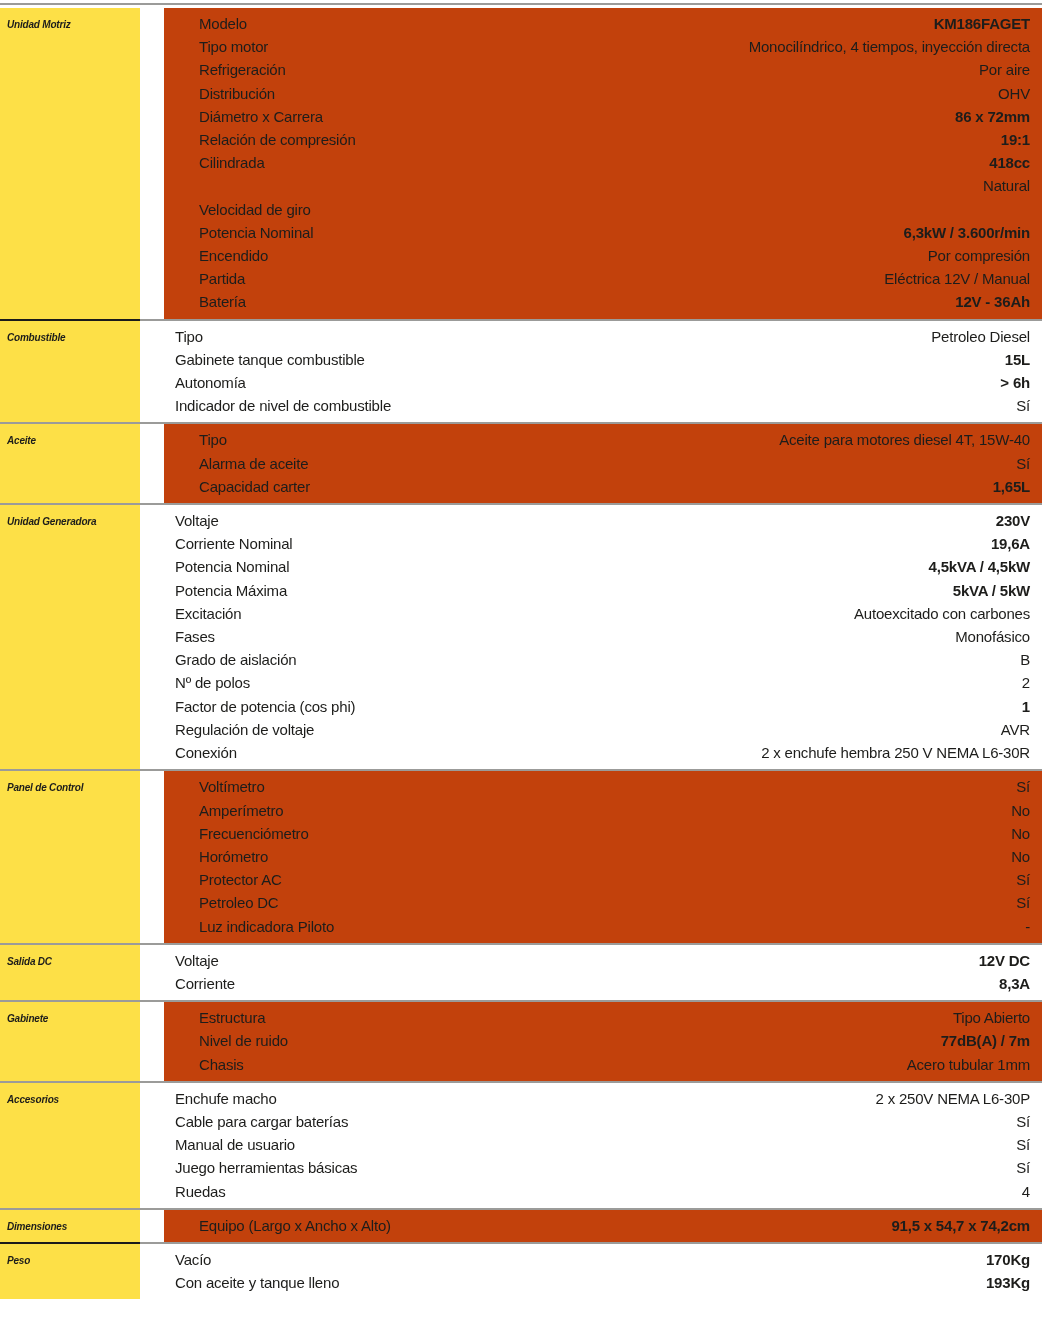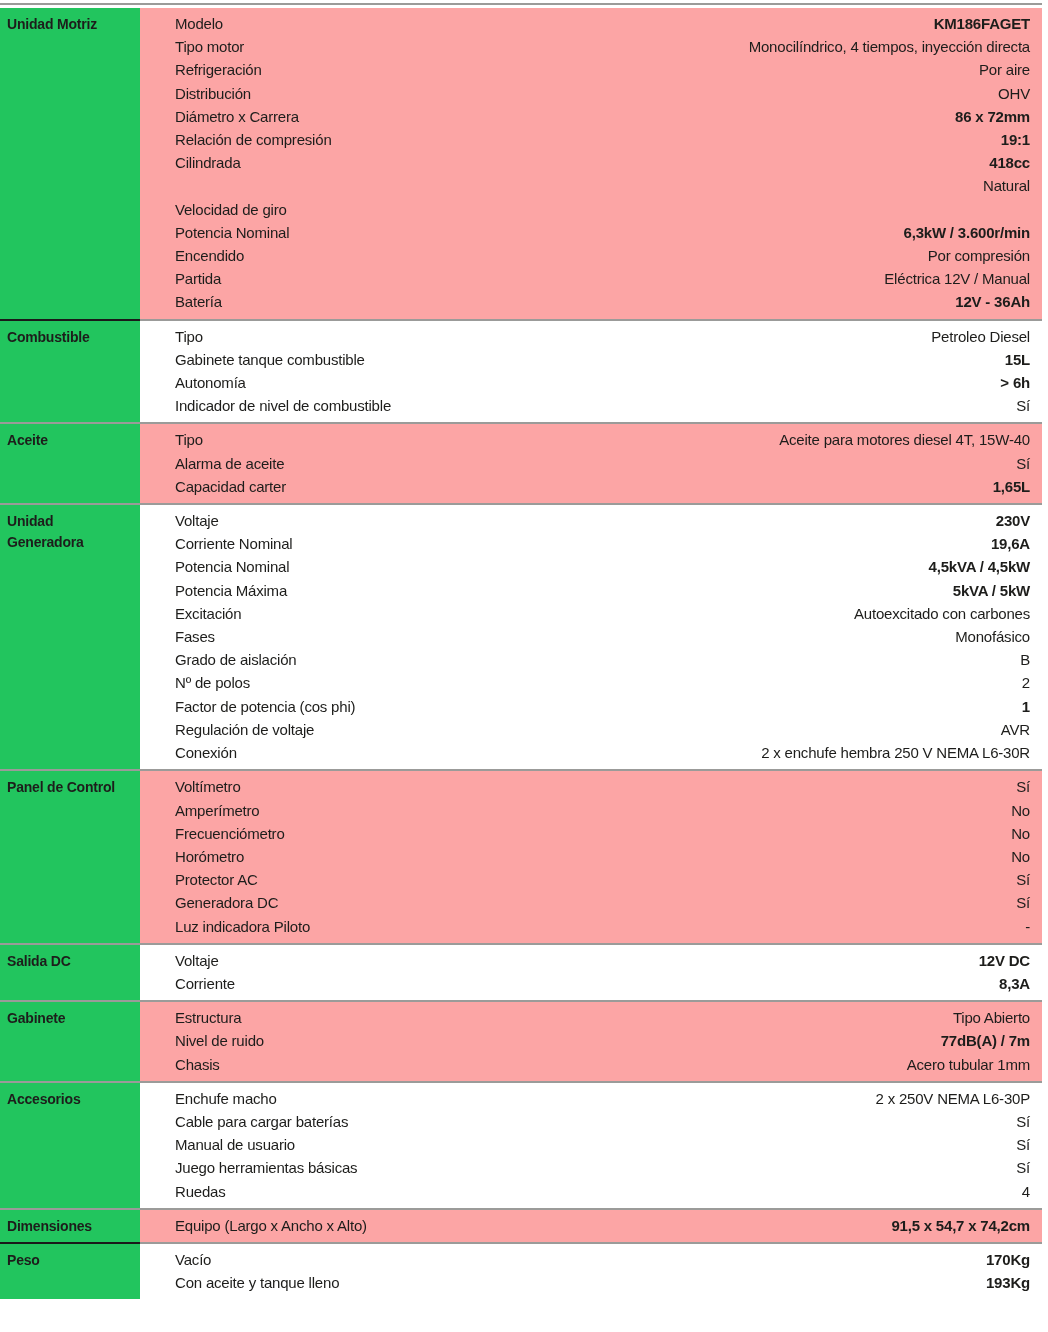--- a/index.html
+++ b/index.html
@@ -38,33 +38,35 @@
     bottom: -2px;
     width: 140px;
     height: 2px;
     background: #1a1a1a;
   }
   .sec-name {
     width: 140px;
     flex: 0 0 140px;
     box-sizing: border-box;
     padding: 6px 10px 5px 7px;
-    font-size: 14px;
+    font-size: 10px;
     font-weight: bold;
     line-height: 21px;
     letter-spacing: -0.2px;
-    background: #22c55e;
+    background: #fde047;
+    font-style: italic;
   }
   .sec-body {
     flex: 1 1 auto;
     box-sizing: border-box;
     padding: 4px 0 5px 35px;
   }
   .section.shaded .sec-body {
-    background: #fca5a5;
+    background: #c2410c;
+    margin-left: 24px;
   }
   .row {
     display: flex;
     line-height: 23.2px;
     font-size: 15px;
     letter-spacing: -0.2px;
   }
   .label {
     width: 419px;
     flex: 0 0 419px;
@@ -281,21 +283,21 @@
     <div class="label">Horómetro</div>
     <div class="value">No</div>
   </div>
 
   <div class="row">
     <div class="label">Protector AC</div>
     <div class="value">Sí</div>
   </div>
 
   <div class="row">
-    <div class="label">Generadora DC</div>
+    <div class="label">Petroleo DC</div>
     <div class="value">Sí</div>
   </div>
 
   <div class="row">
     <div class="label">Luz indicadora Piloto</div>
     <div class="value">-</div>
   </div>
 </div>
   </section>
 

